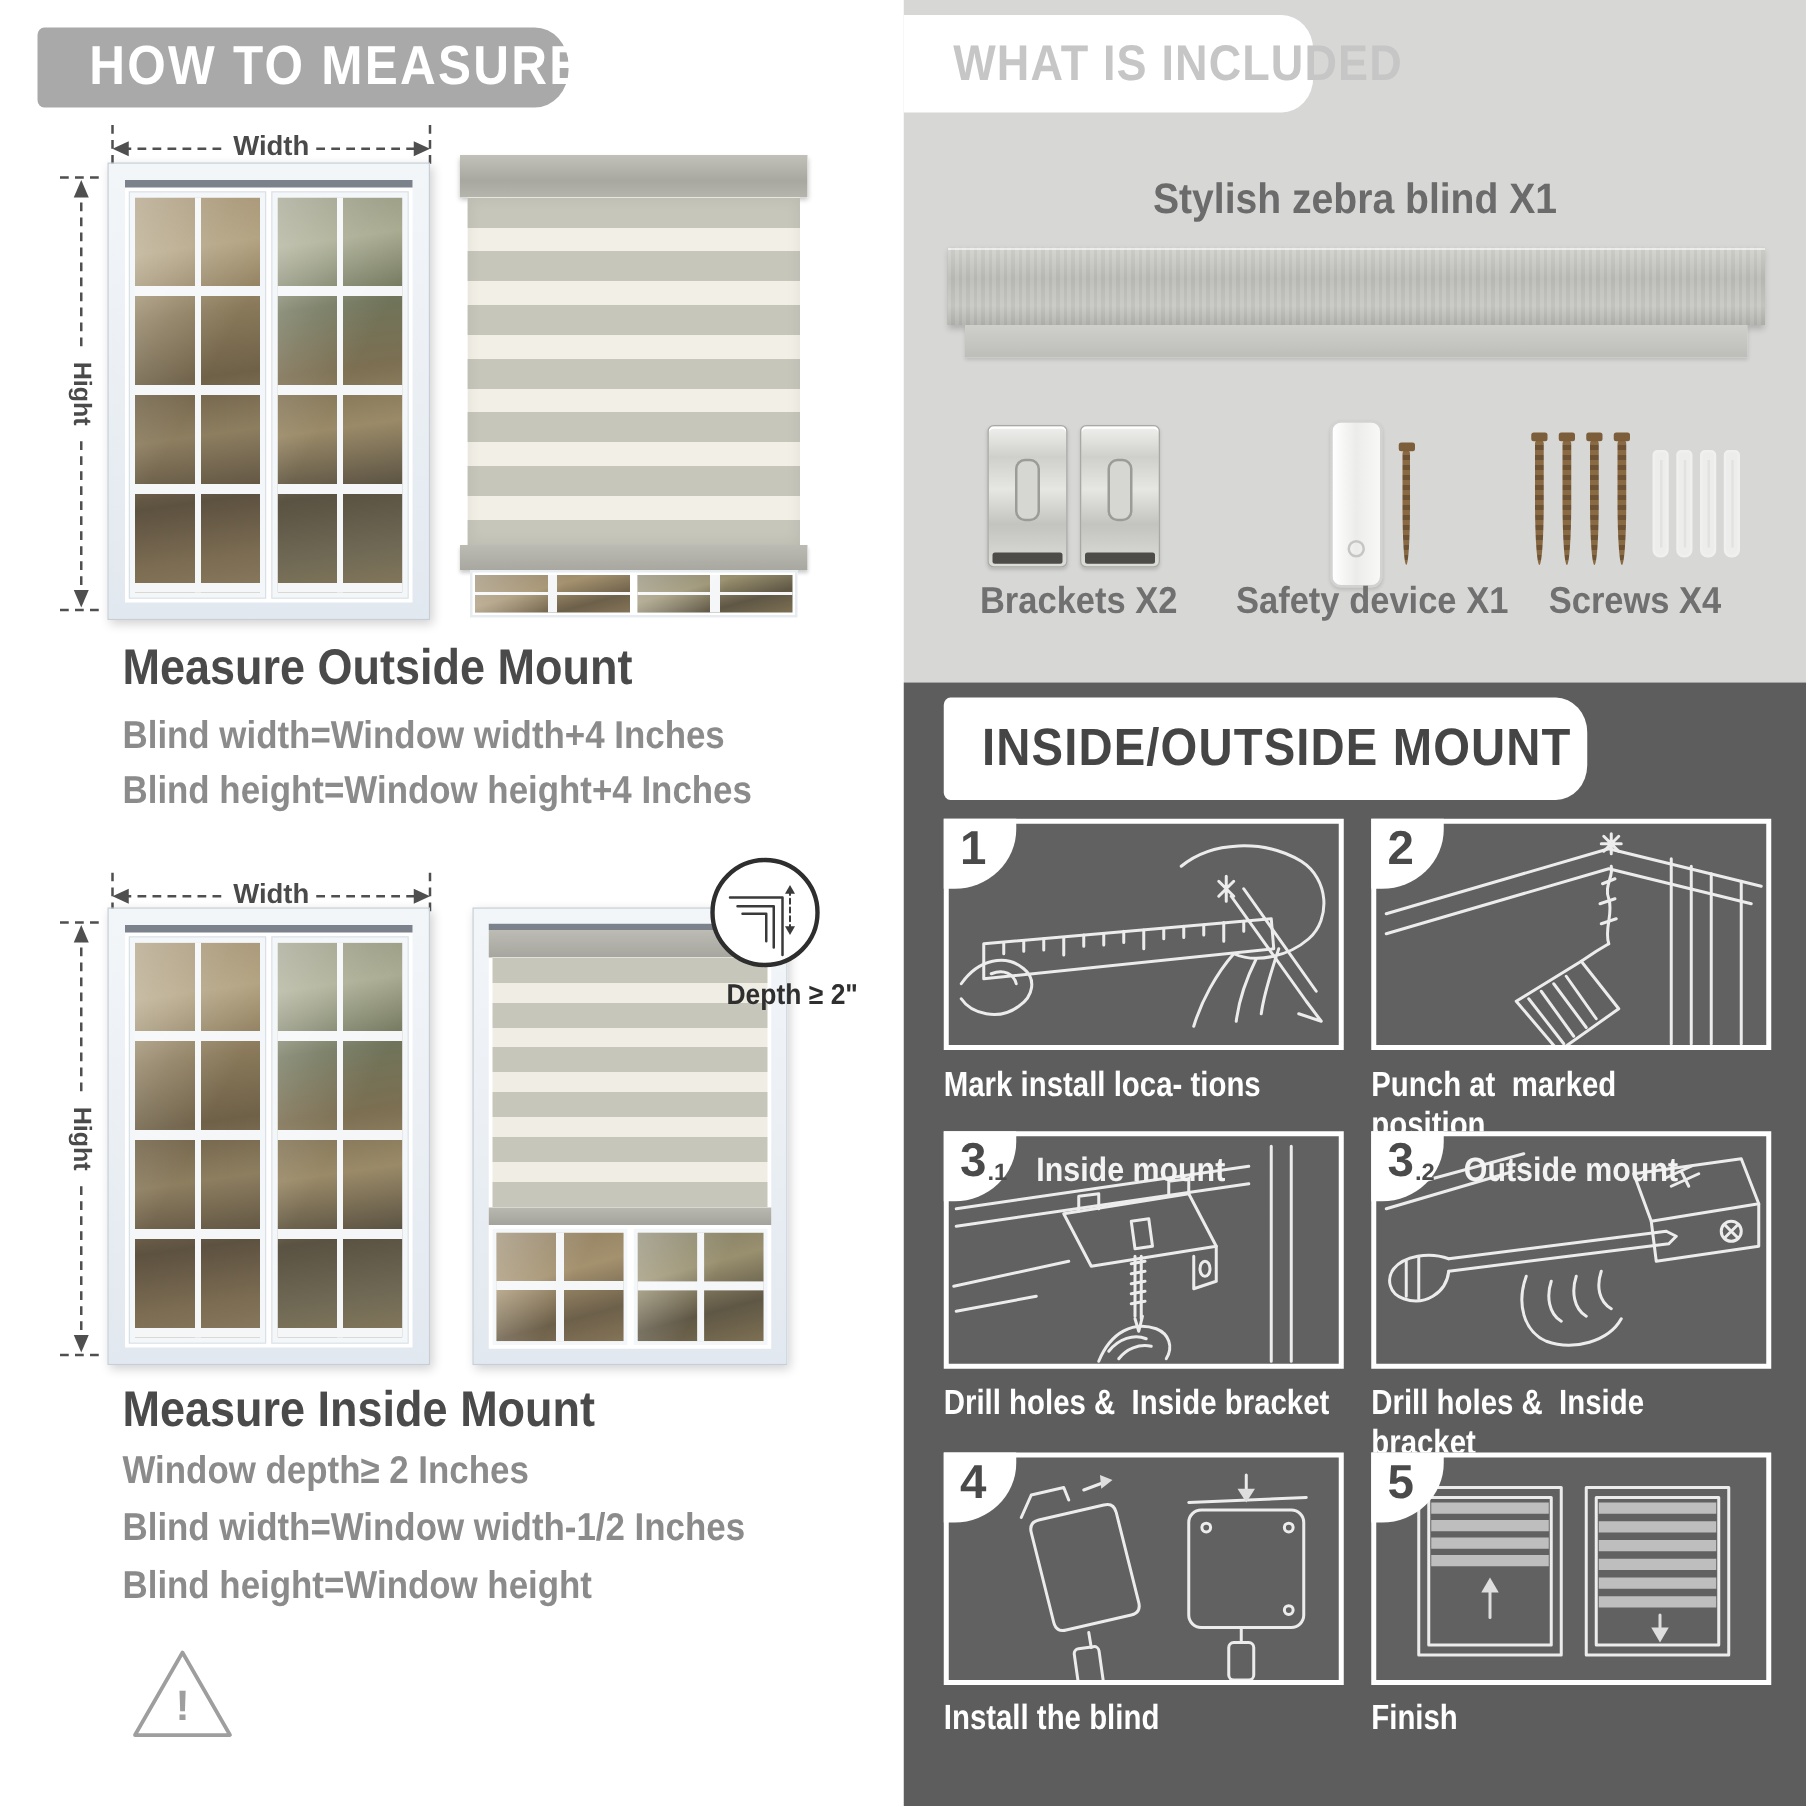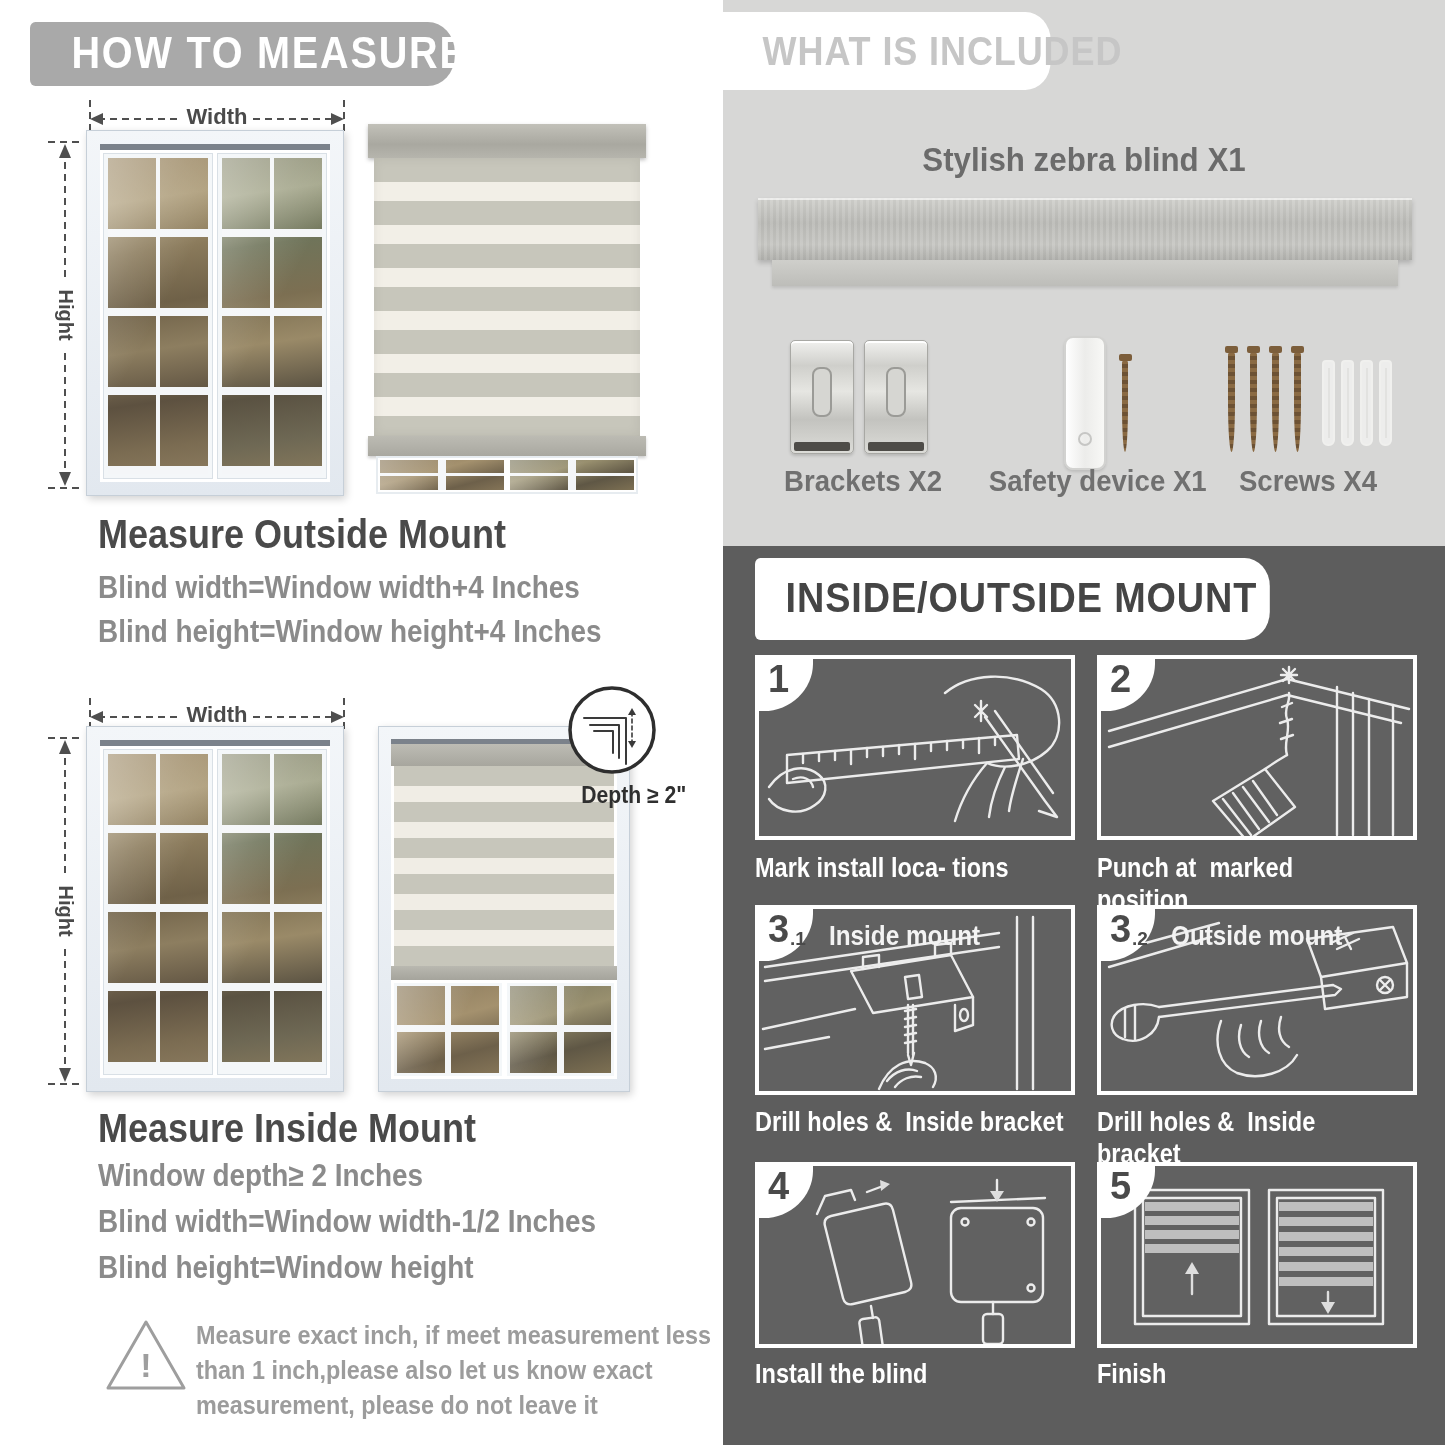--- a/index.html
+++ b/index.html
@@ -257,25 +257,20 @@
   <div class="abs sec-line cond" style="left:98px; top:1158px;">Window depth≥ 2 Inches</div>
   <div class="abs sec-line cond" style="left:98px; top:1204px;">Blind width=Window width-1/2 Inches</div>
   <div class="abs sec-line cond" style="left:98px; top:1250px;">Blind height=Window height</div>
 
   <div class="abs" style="left:104px; top:1316px; width:84px; height:78px;">
     <svg viewBox="0 0 84 78" width="84" height="78">
       <path d="M42,6 L80,72 L4,72 Z" fill="none" stroke="#9e9e9e" stroke-width="3" stroke-linejoin="round"></path>
     </svg>
     <span class="warn-mark">!</span>
   </div>
-  <div class="abs" style="left:196px; top:1318px; width:470px;">
-    <div class="warn-line cond">Measure exact inch, if meet measurement less</div>
-    <div class="warn-line cond">than 1 inch,please also let us know exact</div>
-    <div class="warn-line cond">measurement, please do not leave it</div>
-  </div>
 
   <div class="abs light-panel"></div>
 
   <div class="abs inc-hdr cond">WHAT IS INCLUDED</div>
 
   <div class="abs product-label condc">Stylish zebra blind X1</div>
 
   <div class="abs rail"></div>
   <div class="abs rail-lip"></div>
 

